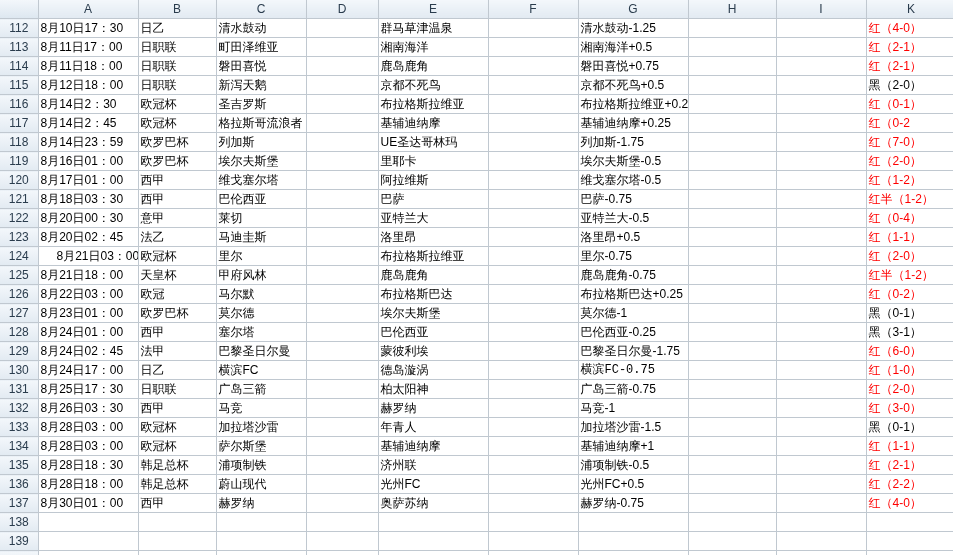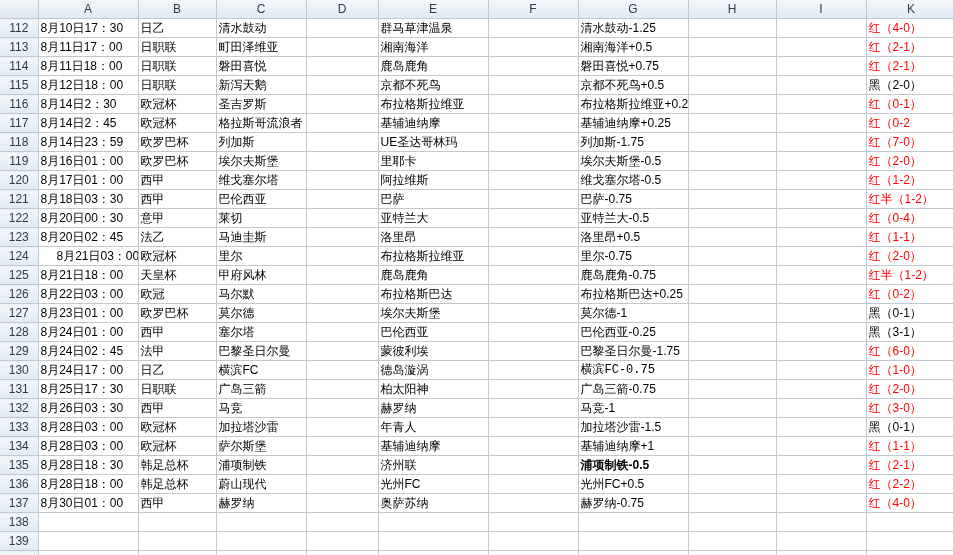--- a/index.html
+++ b/index.html
@@ -389,21 +389,21 @@
           <td class="cell red" style="width: 90px;">红（1-1）</td>
         </tr>
         <tr>
           <td class="rowhdr">135</td>
           <td class="cell" style="width: 100px;">8月28日18：30</td>
           <td class="cell" style="width: 78px;">韩足总杯</td>
           <td class="cell" style="width: 90px;">浦项制铁</td>
           <td class="cell" style="width: 72px;"></td>
           <td class="cell" style="width: 110px;">济州联</td>
           <td class="cell" style="width: 90px;"></td>
-          <td class="cell" style="width: 110px; font-weight: bold;">浦项制铁-0.5</td>
+          <td class="cell" style="width: 110px;">浦项制铁-0.5</td>
           <td class="cell" style="width: 88px;"></td>
           <td class="cell" style="width: 90px;"></td>
           <td class="cell red" style="width: 90px;">红（2-1）</td>
         </tr>
         <tr>
           <td class="rowhdr">136</td>
           <td class="cell" style="width: 100px;">8月28日18：00</td>
           <td class="cell" style="width: 78px;">韩足总杯</td>
           <td class="cell" style="width: 90px;">蔚山现代</td>
           <td class="cell" style="width: 72px;"></td>

